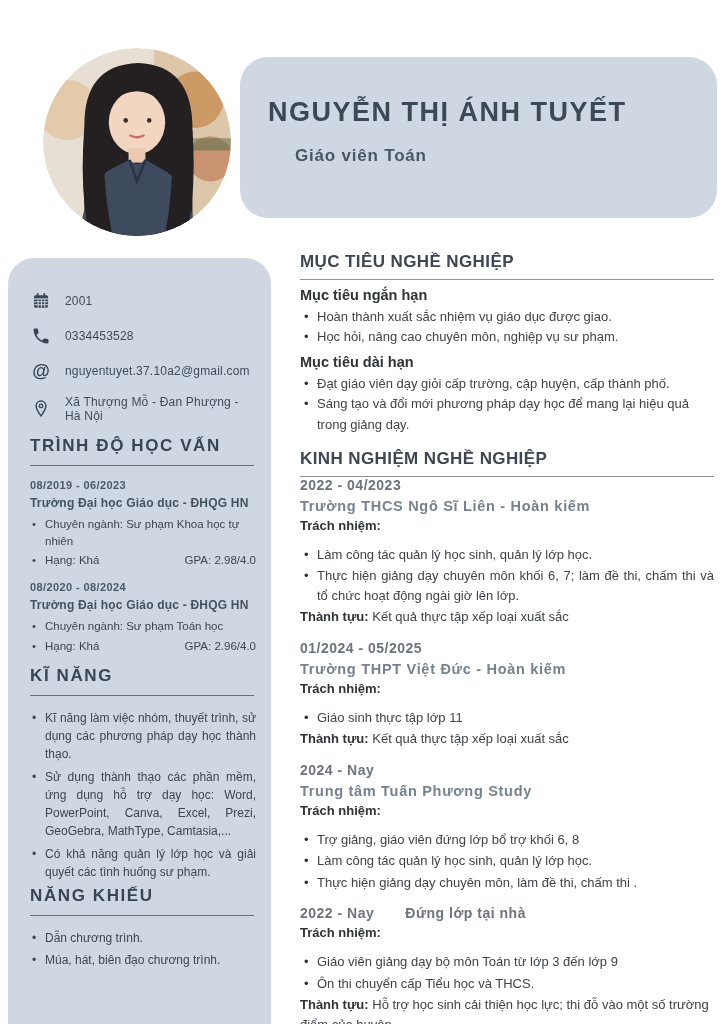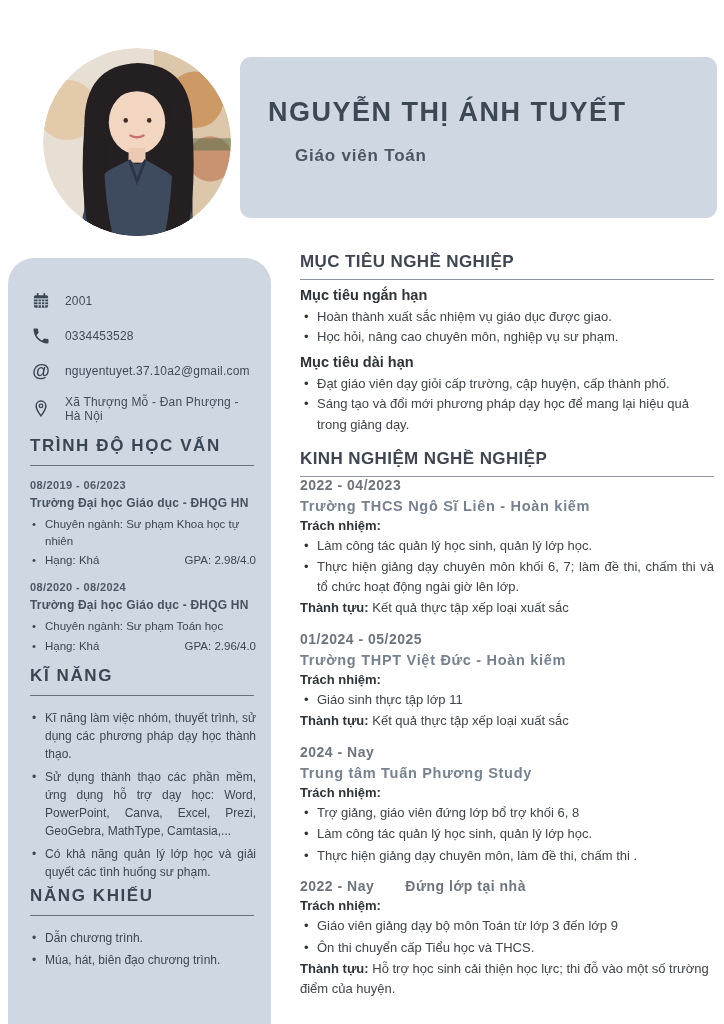--- a/index.html
+++ b/index.html
@@ -6,21 +6,21 @@
   html,body { background:#ffffff; }
   .page {
     position:relative; width:724px; height:1024px; margin:0 auto;
     background:#ffffff; overflow:hidden;
     font-family:"Liberation Sans", sans-serif;
     -webkit-font-smoothing:antialiased;
   }
   
   .banner {
     position:absolute; left:240px; top:57px; right:7px; height:161px;
-    background:#cfd8e2; border-radius:11px;
+    background:#cfd8e2; border-radius:28px;
   }
   .banner .name {
     margin:40px 0 0 28px;
     font-size:27px; font-weight:800; letter-spacing:1.5px;
     color:#3d4855;
   }
   .banner .jobtitle {
     margin:18px 0 0 55px;
     font-size:17px; font-weight:600; letter-spacing:0.8px;
     color:#4b5663;
@@ -77,21 +77,21 @@
   .obj-list li {
     position:relative; padding-left:17px; font-size:13px; line-height:1.55; color:#3f4449;
   }
   .obj-list li::before { content:"•"; position:absolute; left:4px; top:0; color:#2e3338; }
 
   .xp-section { margin-top:14px; }
   .xp { margin-bottom:13px; }
   .xp .xp-period { font-size:14px; font-weight:800; color:#6d747d; letter-spacing:0.5px; }
   .xp .xp-org { font-size:14.5px; font-weight:800; color:#76828f; letter-spacing:0.7px; margin-top:5px; }
   .xp .xp-label { font-size:13px; font-weight:800; color:#2e3337; margin-top:4px; }
-  .xp .duties { list-style:none; margin-top:3px; }
+  .xp .duties { list-style:none; margin-top:12px; }
   .xp .duties li {
     position:relative; padding-left:17px; font-size:13px; line-height:1.5;
     color:#3f4449; text-align:justify; margin-bottom:2px;
   }
   .xp .duties li::before { content:"•"; position:absolute; left:4px; top:0; color:#2e3338; }
   .xp .achv { font-size:13px; line-height:1.5; color:#3f4449; margin-top:2px; }
   .xp .achv strong { color:#2e3337; font-weight:800; }
   .xp .period-row { display:flex; gap:31px; align-items:baseline; }
 </style>
 </head>

